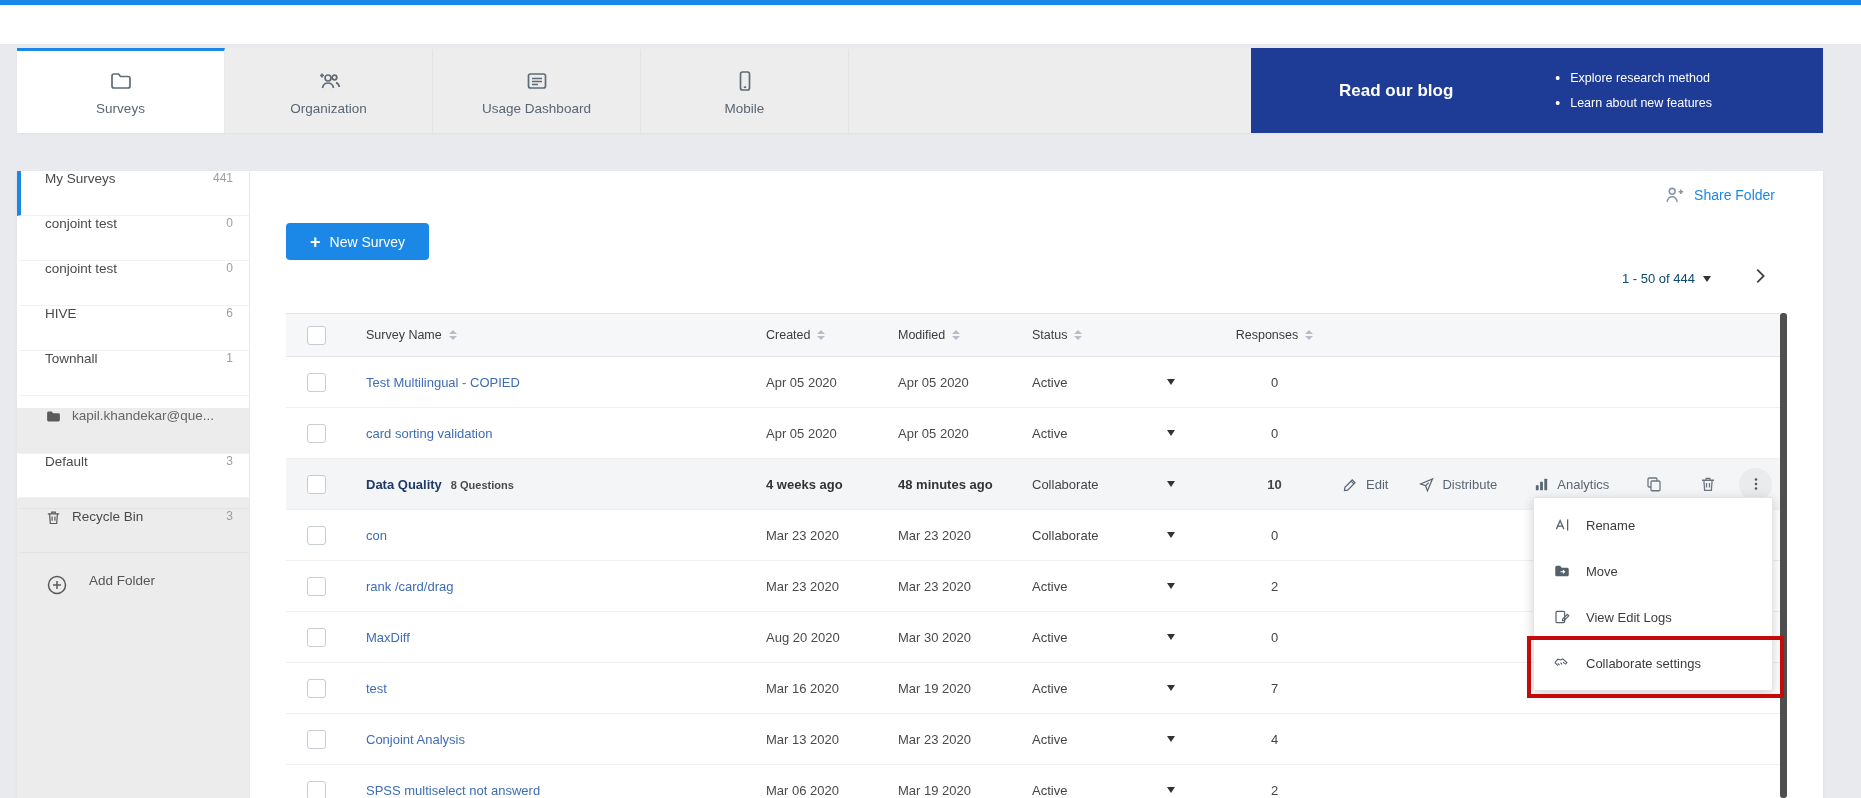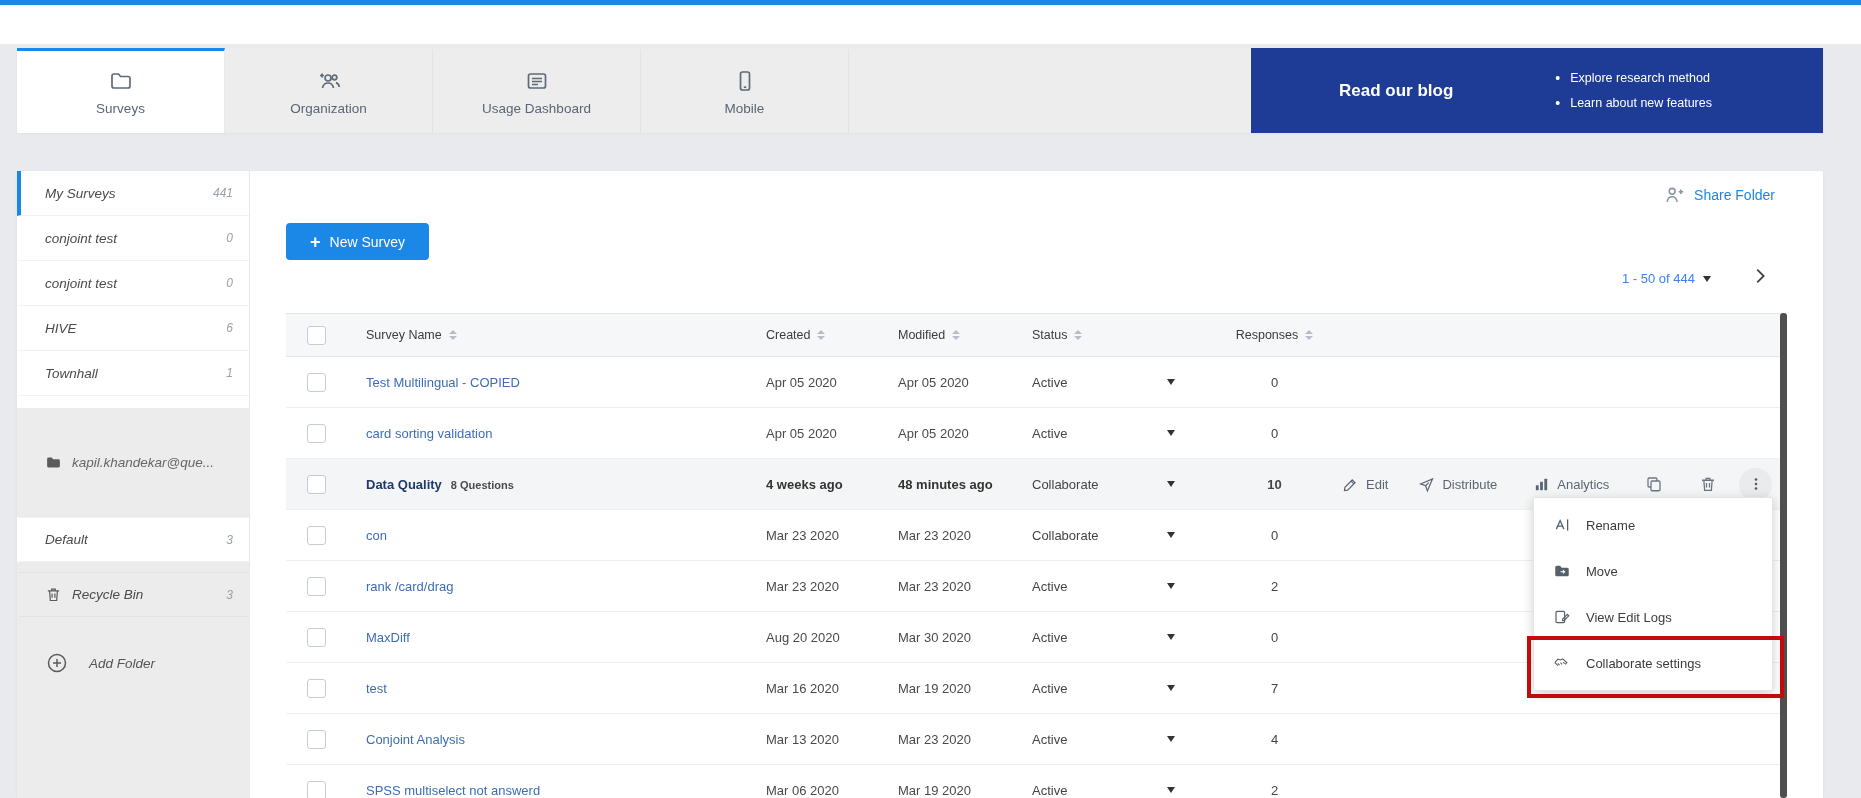--- a/index.html
+++ b/index.html
@@ -39,28 +39,28 @@
 
   
   .main {
     position:absolute; top:171px; left:17px; width:1806px; height:627px;
     background:#ffffff; display:flex; overflow:hidden; box-shadow:0 1px 3px rgba(0,0,0,.05);
   }
 
   
   .sidebar { width:232px; min-width:232px; border-right:1px solid #e8e8e8; display:flex; flex-direction:column; background:#fff; }
   .s-item {
-    height:45px; min-height:45px; display:flex; align-items:center;
+    height:45px; min-height:45px; display:flex; align-items:flex-start;
     padding:0 16px 0 24px; border-bottom:1px solid #f1f1f1;
-    font-size:13.5px; color:#4a4a4a; cursor:pointer; border-left:4px solid transparent; box-sizing:border-box;font-style:italic;
+    font-size:13.5px; color:#4a4a4a; cursor:pointer; border-left:4px solid transparent; box-sizing:border-box;
   }
   .s-item .count { margin-left:auto; color:#9aa0a6; font-size:12px; }
   .s-item.active { border-left:4px solid #1b87e6; }
   .s-gray { background:#ececec; flex:1; display:flex; flex-direction:column; margin-top:12px; }
-  .s-gray .s-item { border-bottom:none;margin-top:32px; }
+  .s-gray .s-item { border-bottom:none; }
   .s-item.shared { color:#666; gap:10px; }
   .s-item.shared .flabel { white-space:nowrap; overflow:hidden; text-overflow:ellipsis; }
   .s-item.white-row { background:#ffffff; border-bottom:1px solid #f1f1f1; border-top:1px solid #f1f1f1; }
   .s-item.recycle { gap:10px; margin-top:10px; border-top:1px solid #e2e2e2; border-bottom:1px solid #e2e2e2; }
   .s-item.addfolder { gap:20px; margin-top:20px; color:#555; height:52px; }
   .s-ic { color:#5a5a5a; } .s-ic svg { width:17px; height:17px; }
   .s-ic.big svg { width:24px; height:24px; }
 
   
   .content { flex:1; position:relative; background:#fff; }
@@ -73,21 +73,21 @@
 
   .new-survey {
     position:absolute; top:52px; left:36px; height:37px; padding:0 24px;
     background:#1b87e6; color:#fff; border:none; border-radius:4px;
     font-size:14px; font-family:inherit; display:flex; align-items:center; gap:9px; cursor:pointer;
   }
   .new-survey .plus { font-size:18px; font-weight:700; line-height:1; }
 
   .pagination {
     position:absolute; top:100px; right:112px; display:flex; align-items:center; gap:8px;
-    font-size:13px; color:#3b82f6; cursor:pointer;
+    font-size:13px; color:#0c4a6e; cursor:pointer;
   }
   .caret-down { width:0; height:0; border-left:4.5px solid transparent; border-right:4.5px solid transparent; border-top:6px solid #333; }
   .page-next { position:absolute; top:94px; right:52px; color:#444; cursor:pointer; }
   .page-next svg { width:22px; height:22px; }
 
   
   .table { position:absolute; top:142px; left:36px; right:43px; }
   .thead, .trow {
     display:grid;
     grid-template-columns:60px 420px 132px 134px 185px 115px 1fr;

